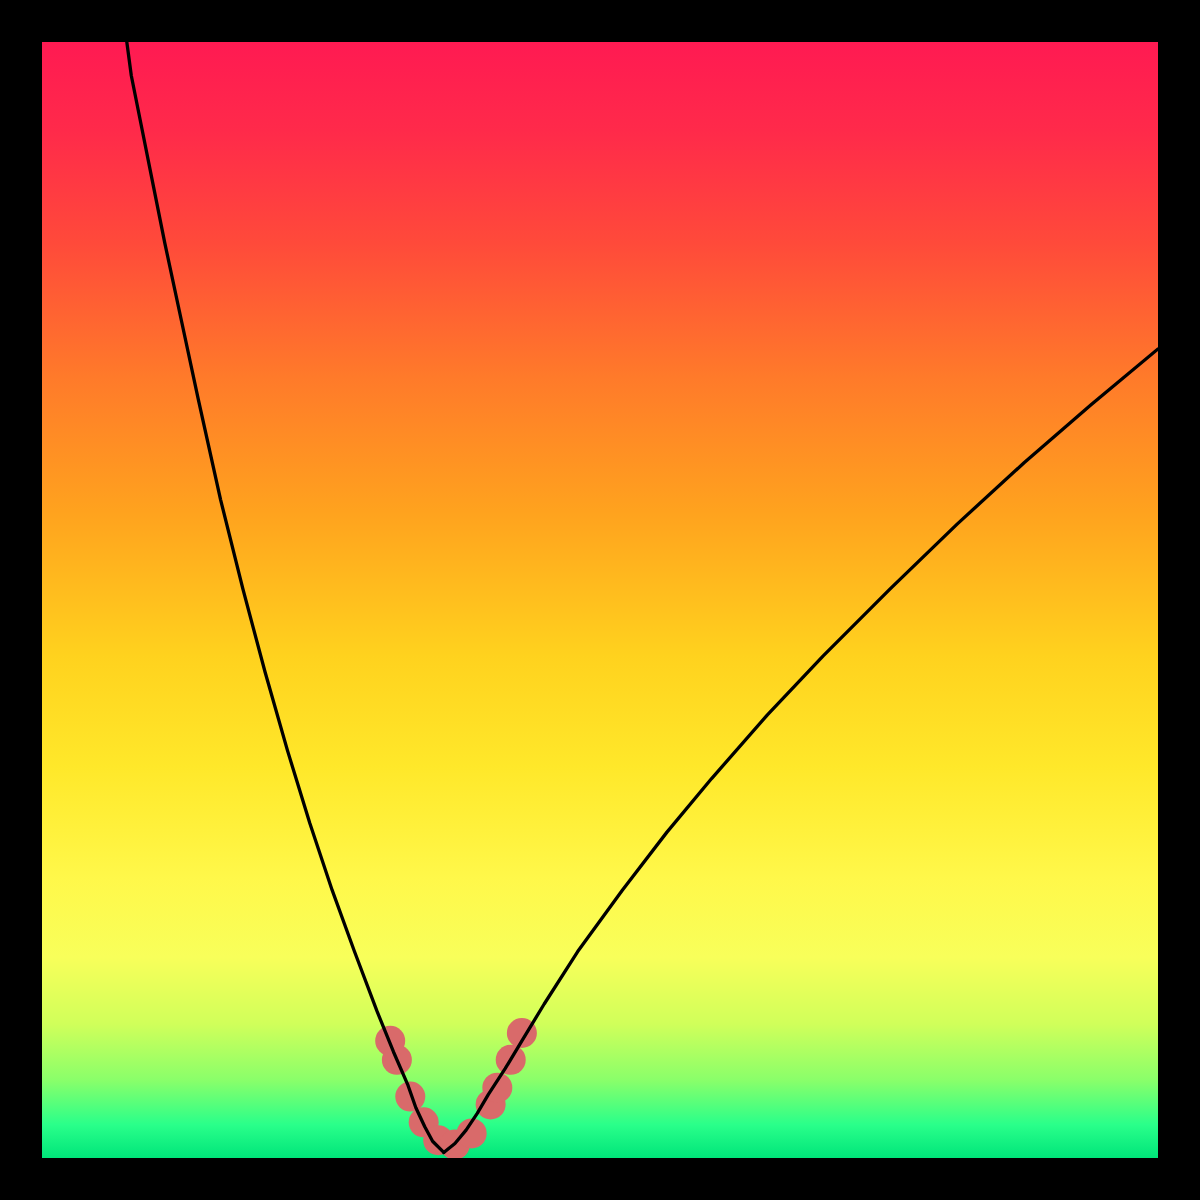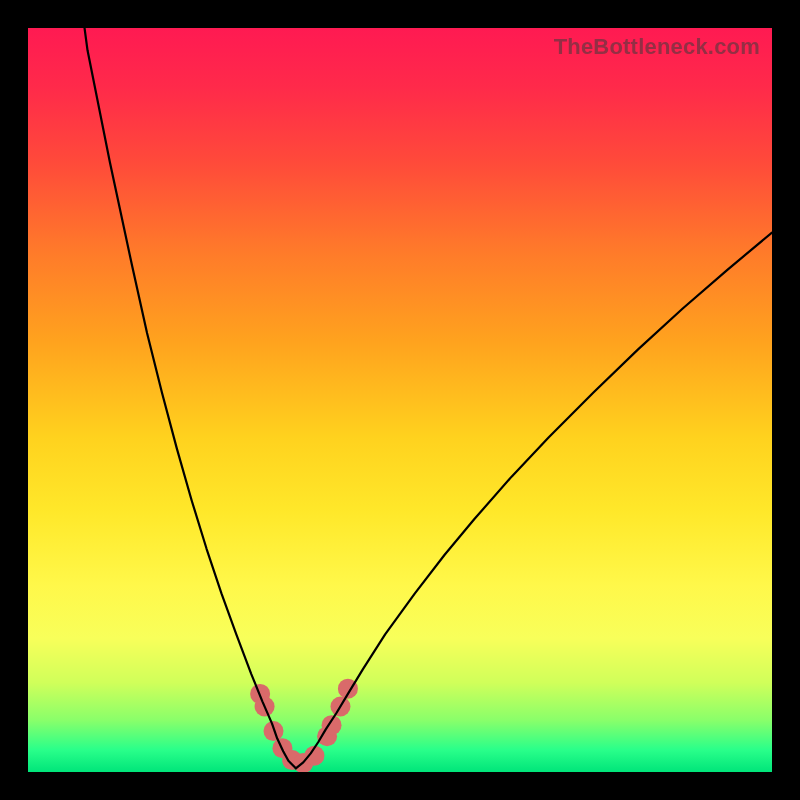--- a/index.html
+++ b/index.html
@@ -59,21 +59,20 @@
   .marker {
     fill: #d96a6a;
     stroke: none;
   }
 </style>
 </head>
 <body>
 
 <div class="frame">
   <div class="plot-area">
-    <div class="watermark">TheBottleneck.com</div>
     <svg class="curve-svg" viewBox="0 0 744 744">
       <g id="markers">
           <circle cx="232.13" cy="665.88" r="10" class="marker"></circle>
           <circle cx="236.59" cy="678.53" r="10" class="marker"></circle>
           <circle cx="245.52" cy="703.08" r="10" class="marker"></circle>
           <circle cx="254.45" cy="720.19" r="10" class="marker"></circle>
           <circle cx="264.12" cy="732.10" r="10" class="marker"></circle>
           <circle cx="275.28" cy="735.07" r="10" class="marker"></circle>
           <circle cx="286.44" cy="727.63" r="10" class="marker"></circle>
           <circle cx="299.09" cy="708.29" r="10" class="marker"></circle>

